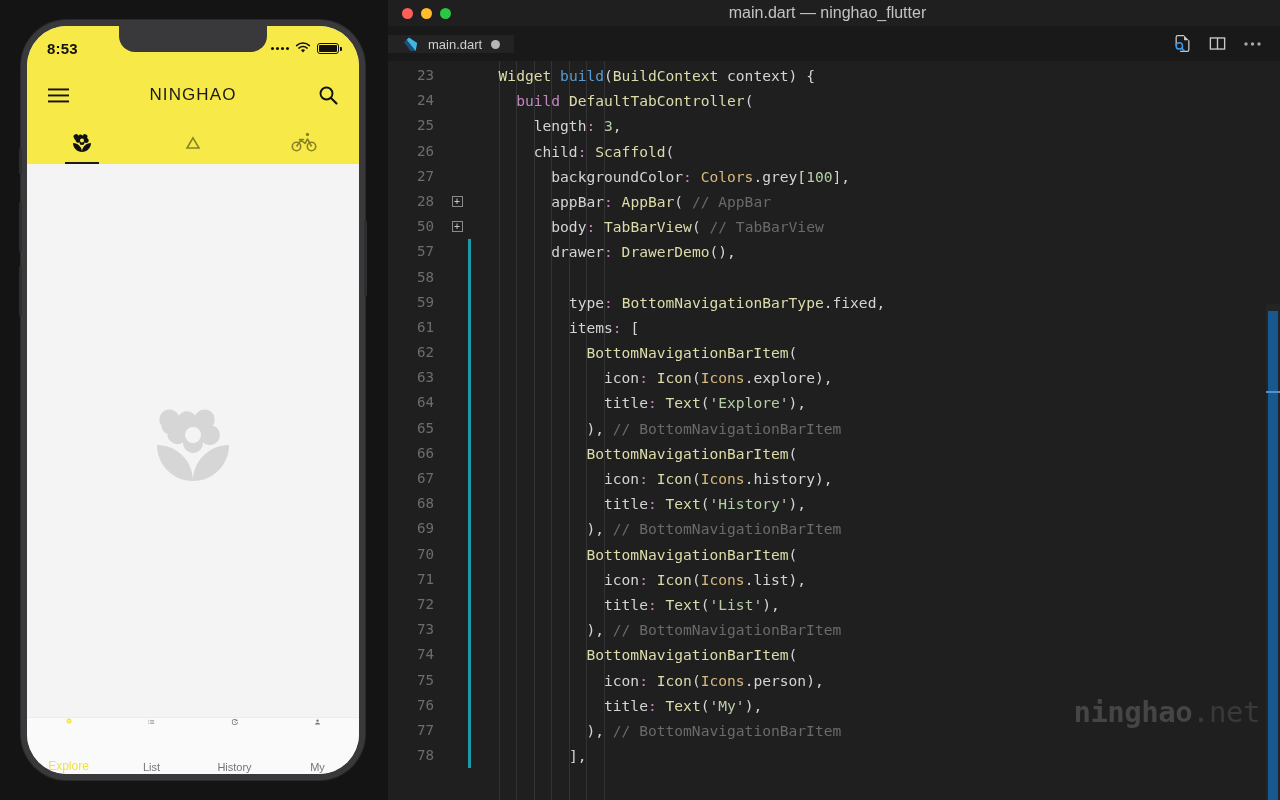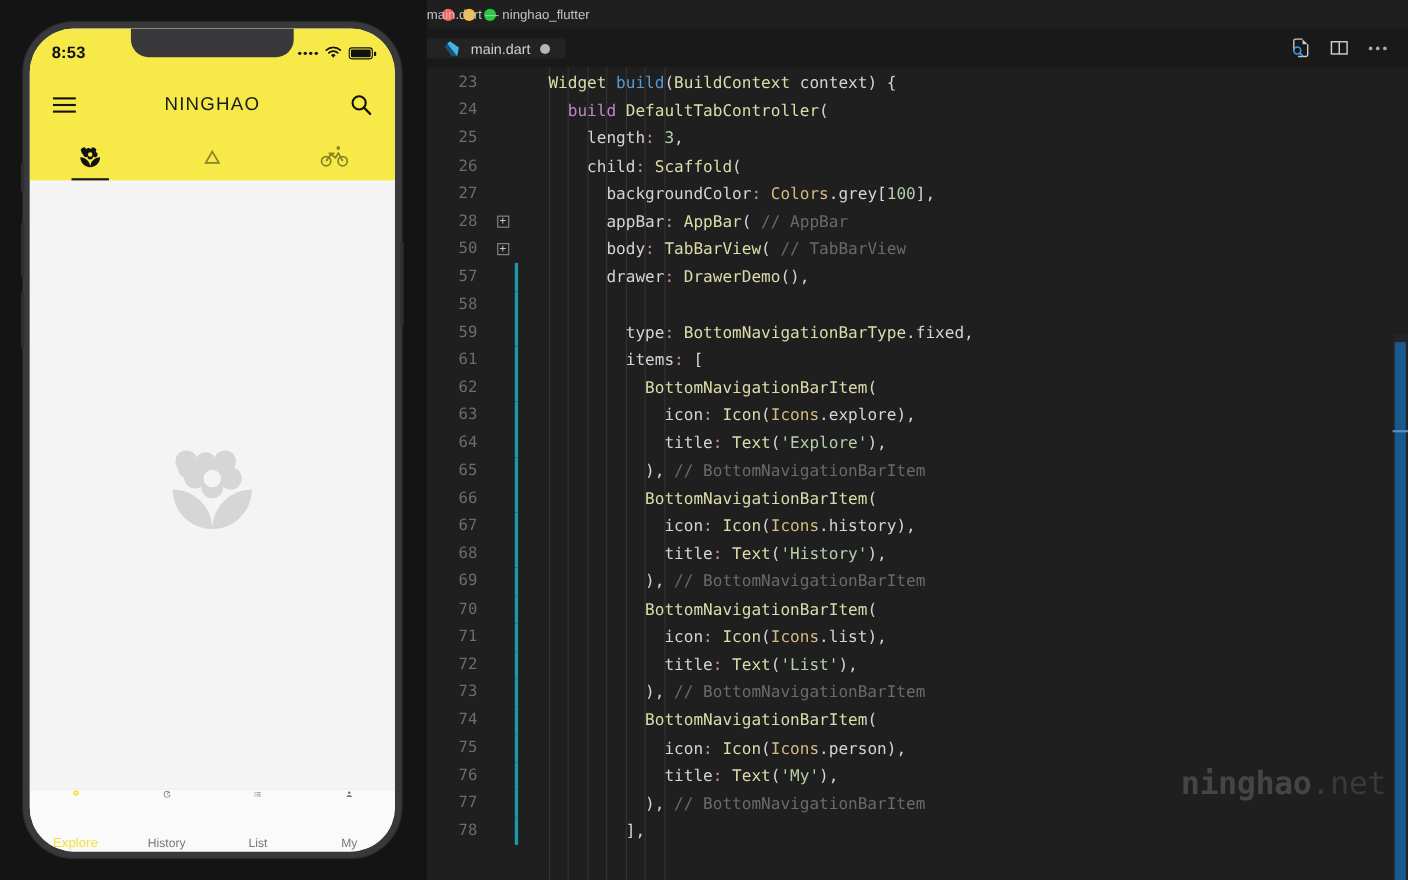--- a/index.html
+++ b/index.html
@@ -97,22 +97,22 @@
   
   .editor { position: absolute; left: 388px; top: 0; width: 892px; height: 800px; background: #1f1f1f; }
 
   .titlebar {
     height: 26px; background: #1f1f1f; position: relative;
     display: flex; align-items: center;
   }
   .traffic { display: flex; gap: 8px; padding-left: 14px; }
   .tl { width: 11px; height: 11px; border-radius: 50%; display: block; }
   .win-title {
-    position: absolute; left: 0; right: 13px; text-align: left;
-    font-size: 12px; color: #c3c3c3; pointer-events: none;
+    position: absolute; left: 0; right: 13px; text-align: center;
+    font-size: 16px; color: #c3c3c3; pointer-events: none;
   }
 
   .tabstrip { height: 35px; background: #191919; display: flex; align-items: center; position: relative; }
   .etab {
     display: flex; align-items: center; gap: 9px; padding: 0 14px;
     background: #232323; font-size: 13px; color: #cfcfcf; cursor: pointer;
     border-top: 1px solid #232323;
   }
   .dirty-dot { width: 9px; height: 9px; border-radius: 50%; background: #b5b5b5; display: block; }
   .tab-actions {
@@ -263,37 +263,37 @@
           <div class="bn-item active">
             <svg width="22" height="22" viewBox="0 0 24 24">
               <circle cx="12" cy="12" r="10" fill="#f3e43f"></circle>
               <path d="M16 8l-6 2.2L8 16l6-2.2L16 8z" fill="#fff"></path>
               <circle cx="12" cy="12" r="1.3" fill="#f3e43f"></circle>
             </svg>
             <div class="bn-label">Explore</div>
           </div>
           <div class="bn-item">
             <svg width="21" height="21" viewBox="0 0 24 24">
-              <path d="M13 3a9 9 0 1 0 9 9h-2a7 7 0 1 1-7-7c1.9 0 3.6.77 4.85 2h-2.85v2h6V5h-2.2A8.96 8.96 0 0 0 13 3z" fill="#757575"></path>
-              <path d="M12.5 8v5l4 2.2.75-1.3-3.25-1.9V8h-1.5z" fill="#757575"></path>
-            </svg>
-            <div class="bn-label">History</div>
-          </div>
-          <div class="bn-item">
-            <svg width="21" height="21" viewBox="0 0 24 24">
               <g fill="#757575">
                 <circle cx="4" cy="7" r="1.4"></circle>
                   <rect x="8" y="6.2" width="12" height="1.7"></rect>
                 <circle cx="4" cy="12" r="1.4"></circle>
                   <rect x="8" y="11.2" width="12" height="1.7"></rect>
                 <circle cx="4" cy="17" r="1.4"></circle>
                   <rect x="8" y="16.2" width="12" height="1.7"></rect>
               </g>
             </svg>
             <div class="bn-label">List</div>
+          </div>
+          <div class="bn-item">
+            <svg width="21" height="21" viewBox="0 0 24 24">
+              <path d="M13 3a9 9 0 1 0 9 9h-2a7 7 0 1 1-7-7c1.9 0 3.6.77 4.85 2h-2.85v2h6V5h-2.2A8.96 8.96 0 0 0 13 3z" fill="#757575"></path>
+              <path d="M12.5 8v5l4 2.2.75-1.3-3.25-1.9V8h-1.5z" fill="#757575"></path>
+            </svg>
+            <div class="bn-label">History</div>
           </div>
           <div class="bn-item">
             <svg width="21" height="21" viewBox="0 0 24 24">
               <circle cx="12" cy="8" r="3.6" fill="#757575"></circle>
               <path d="M4.5 19.5c0-3.6 3.4-5.6 7.5-5.6s7.5 2 7.5 5.6H4.5z" fill="#757575"></path>
             </svg>
             <div class="bn-label">My</div>
           </div>
         </div>
         <div class="home-indicator"></div>

